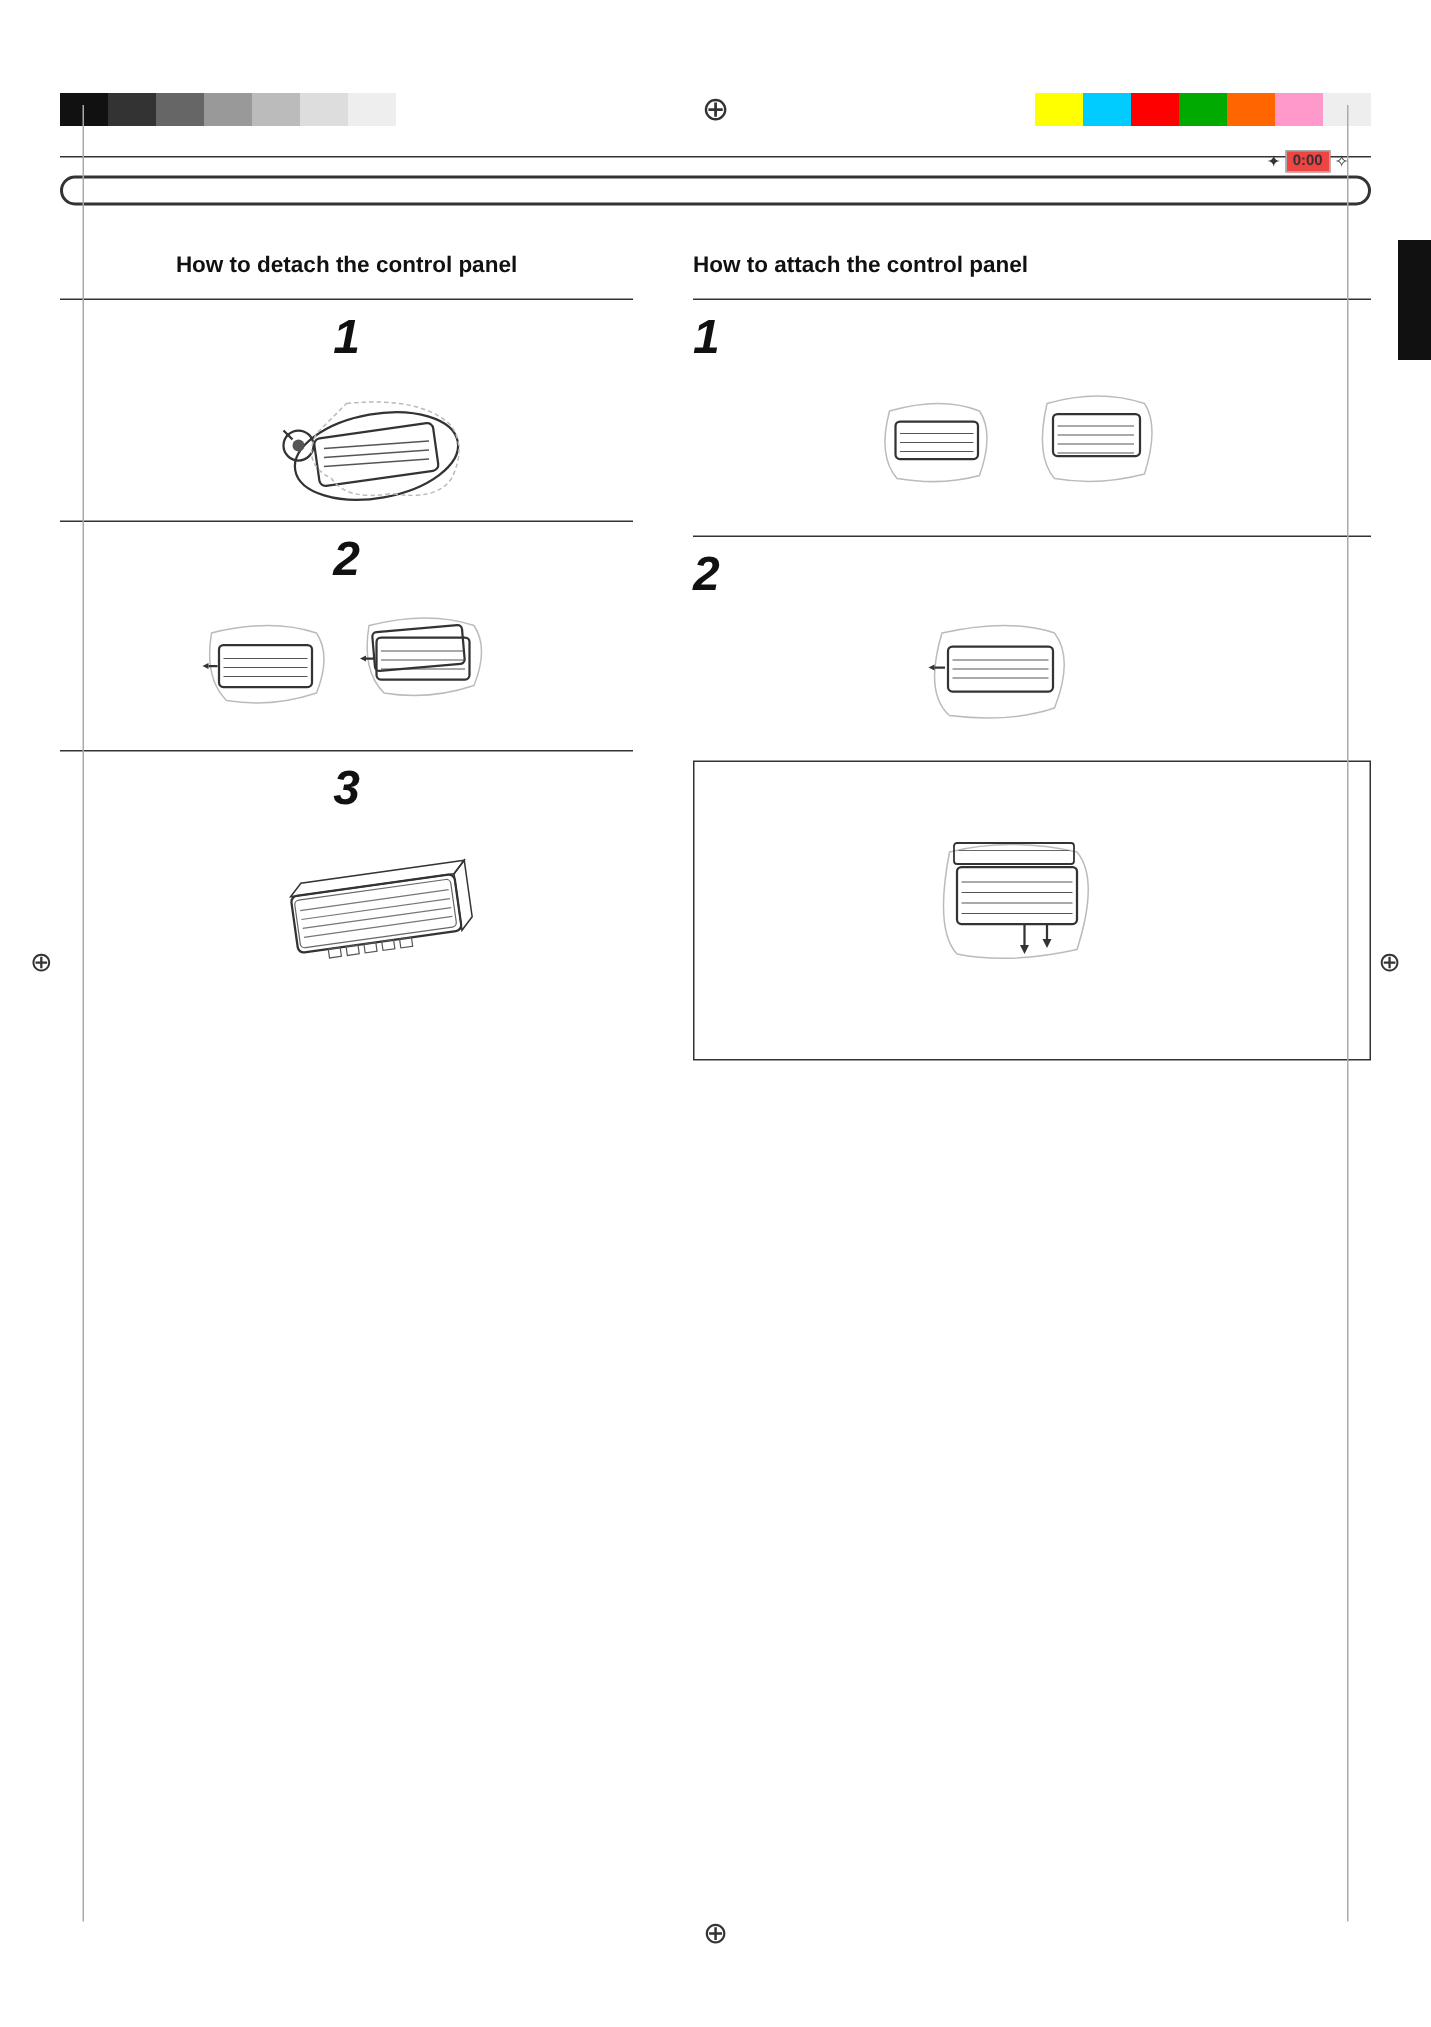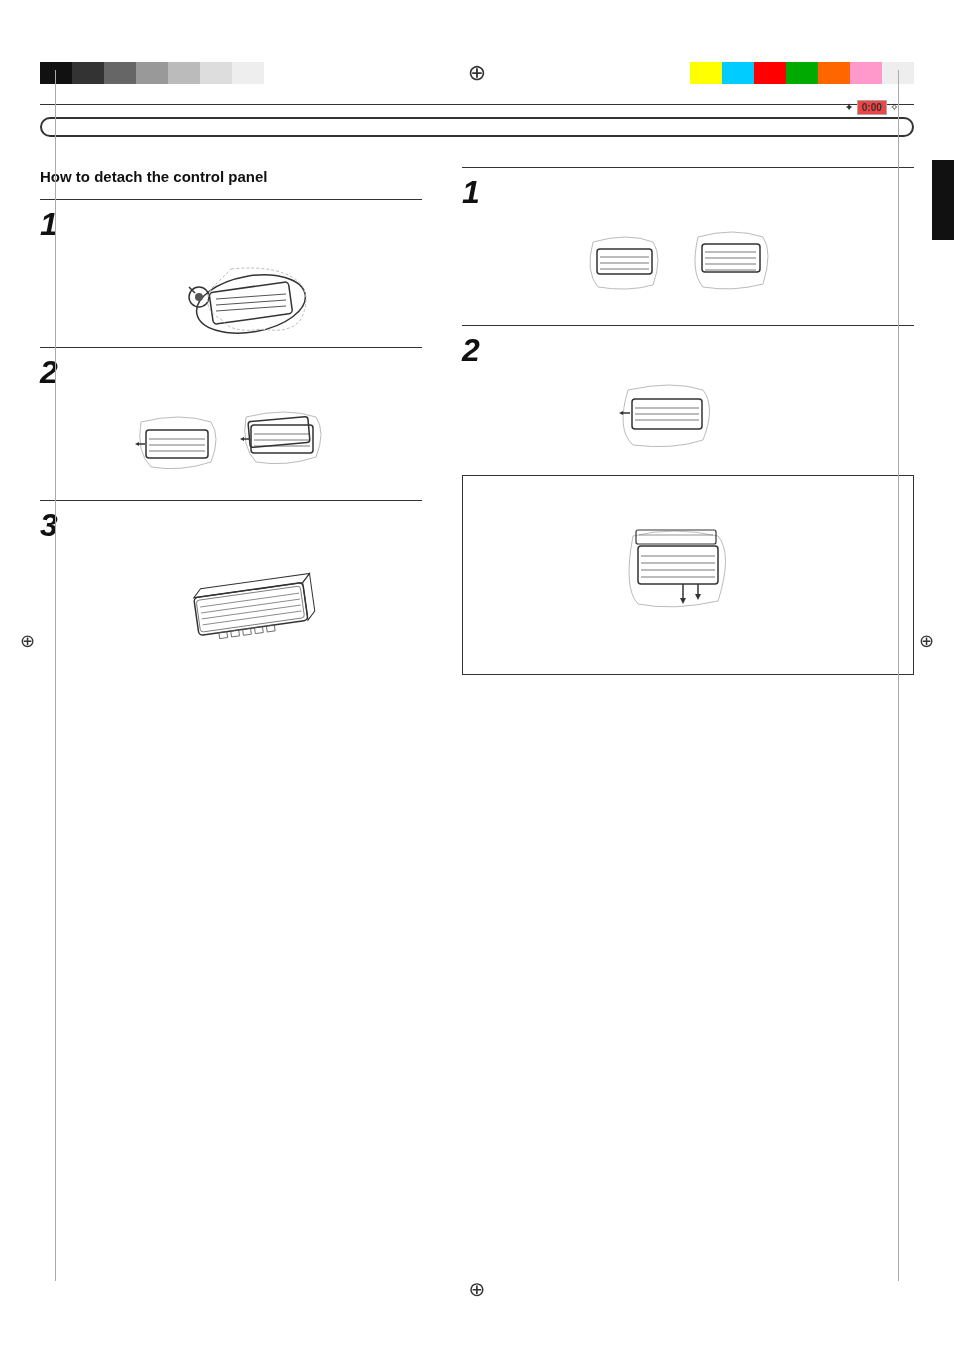--- a/index.html
+++ b/index.html
@@ -89,20 +89,21 @@
     
     .main-content {
       display: flex;
       margin: 30px 40px 0 40px;
       gap: 0;
     }
 
     .left-col {
       width: 46%;
       padding-right: 20px;
+      text-align: center;
     }
     .right-col {
       width: 54%;
       padding-left: 20px;
       border-left: none;
     }
 
     .section-title {
       font-size: 15px;
       font-weight: bold;
@@ -322,20 +323,21 @@
             <rect x="74" y="68" width="8" height="6" fill="none" stroke="#555" stroke-width="0.8"></rect>
             <rect x="86" y="68" width="8" height="6" fill="none" stroke="#555" stroke-width="0.8"></rect>
             <rect x="98" y="68" width="8" height="6" fill="none" stroke="#555" stroke-width="0.8"></rect>
           </g>
         </svg>
       </div>
     </div>
   </div>
 
   <div class="right-col">
+    <div class="section-title">How to attach the control panel</div>
 
     <div class="step-block">
       <hr class="step-rule">
       <div class="step-number">1</div>
       <div class="step-image">
 
         <svg width="220" height="100" viewBox="0 0 220 100">
 
           <g transform="translate(5,10)">
             <path d="M10,15 Q45,5 70,15 Q80,30 70,58 Q45,65 15,60 Q2,45 10,15 Z" fill="none" stroke="#bbb" stroke-width="1"></path>

